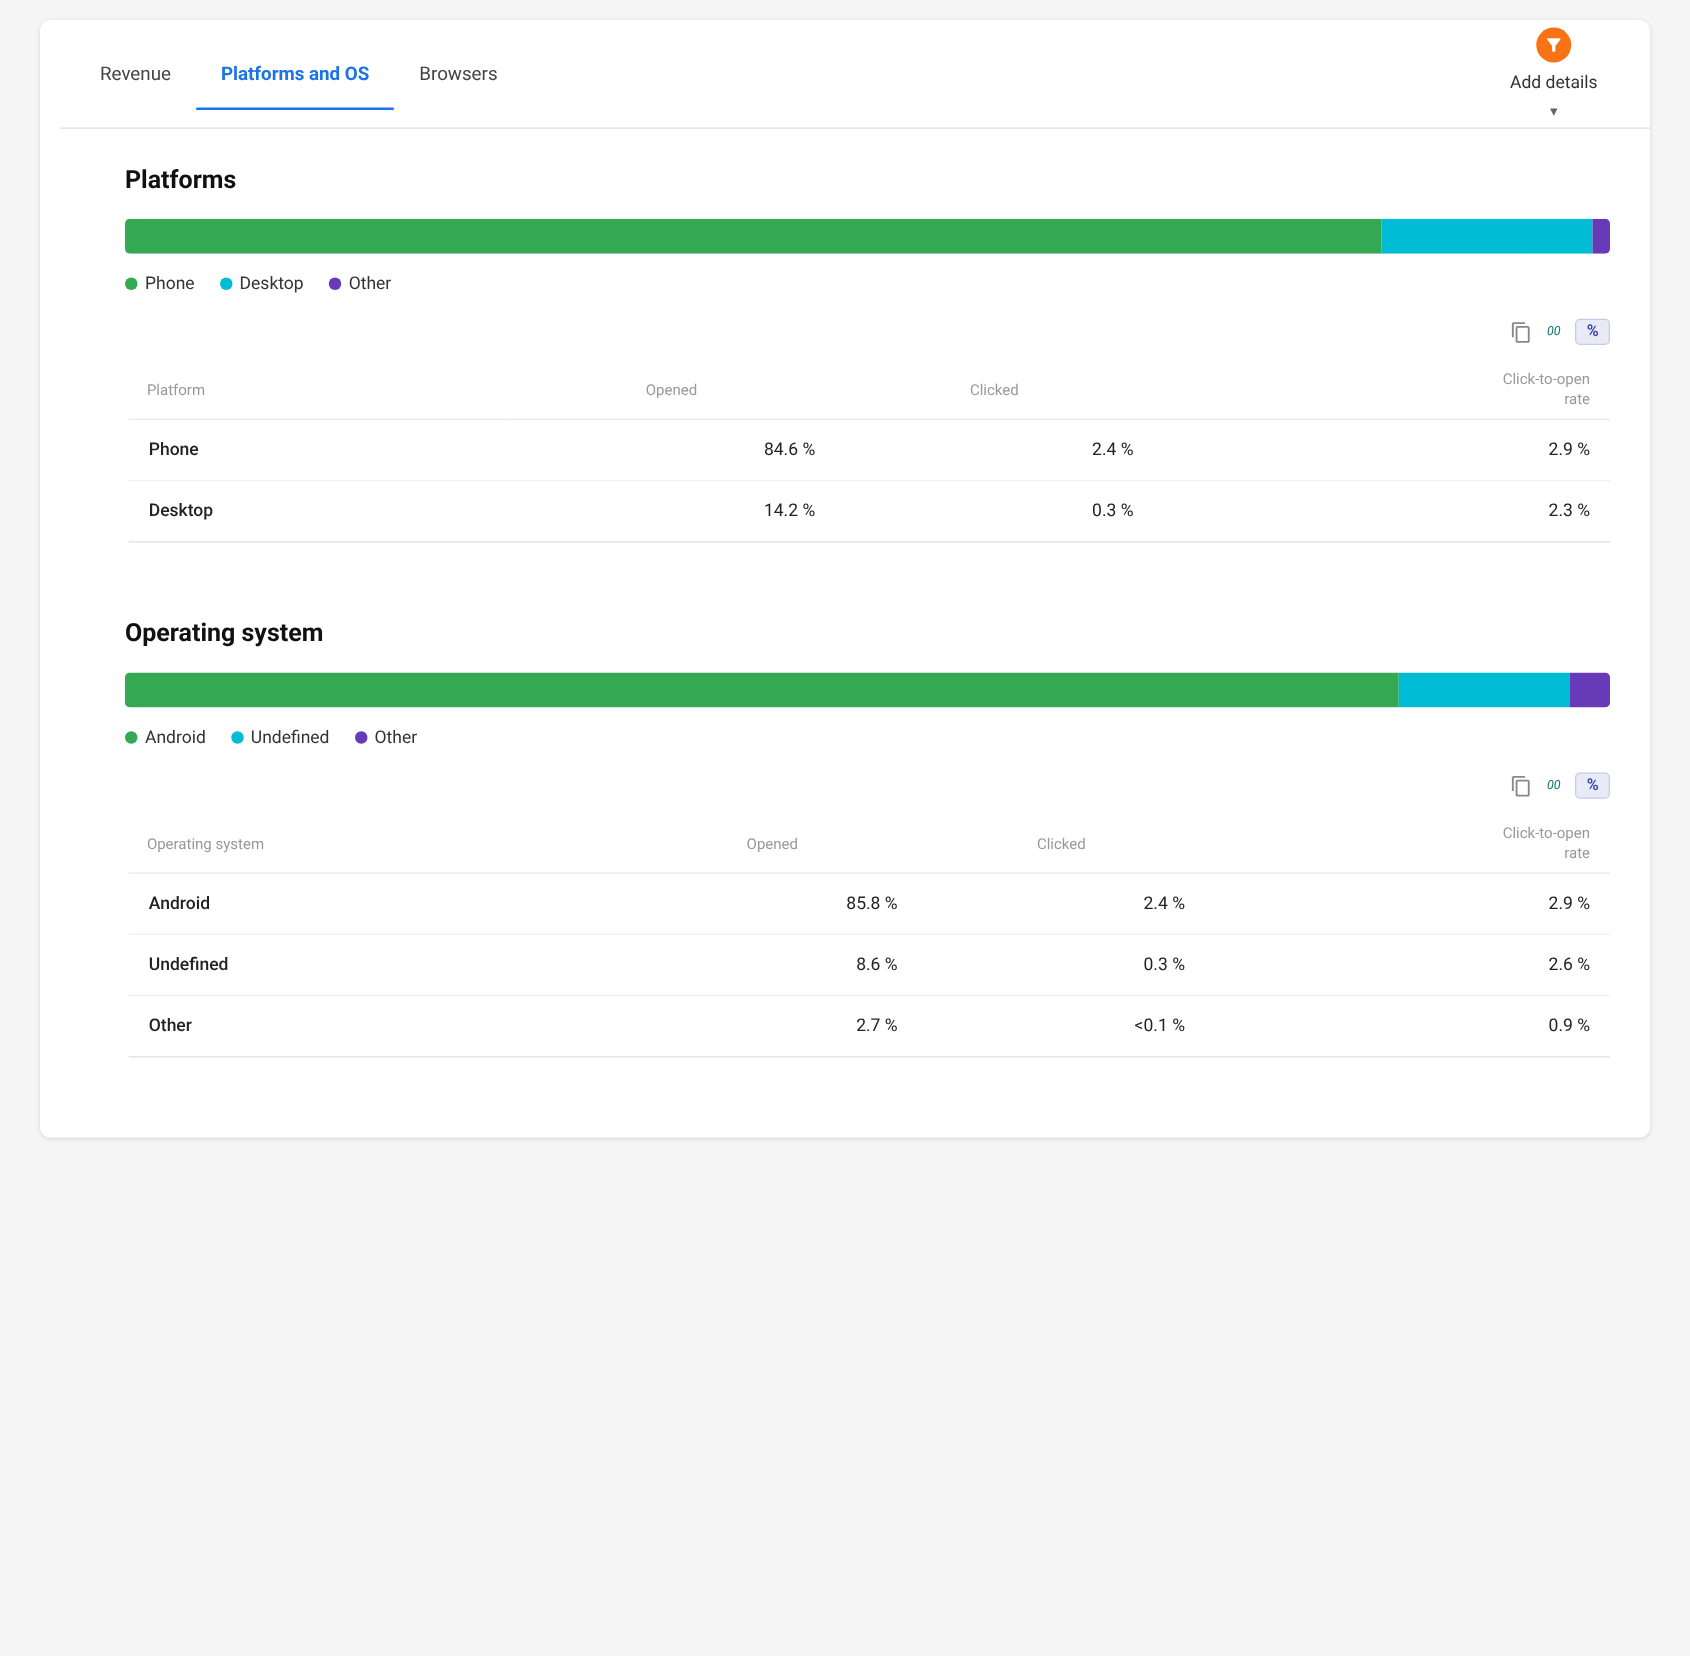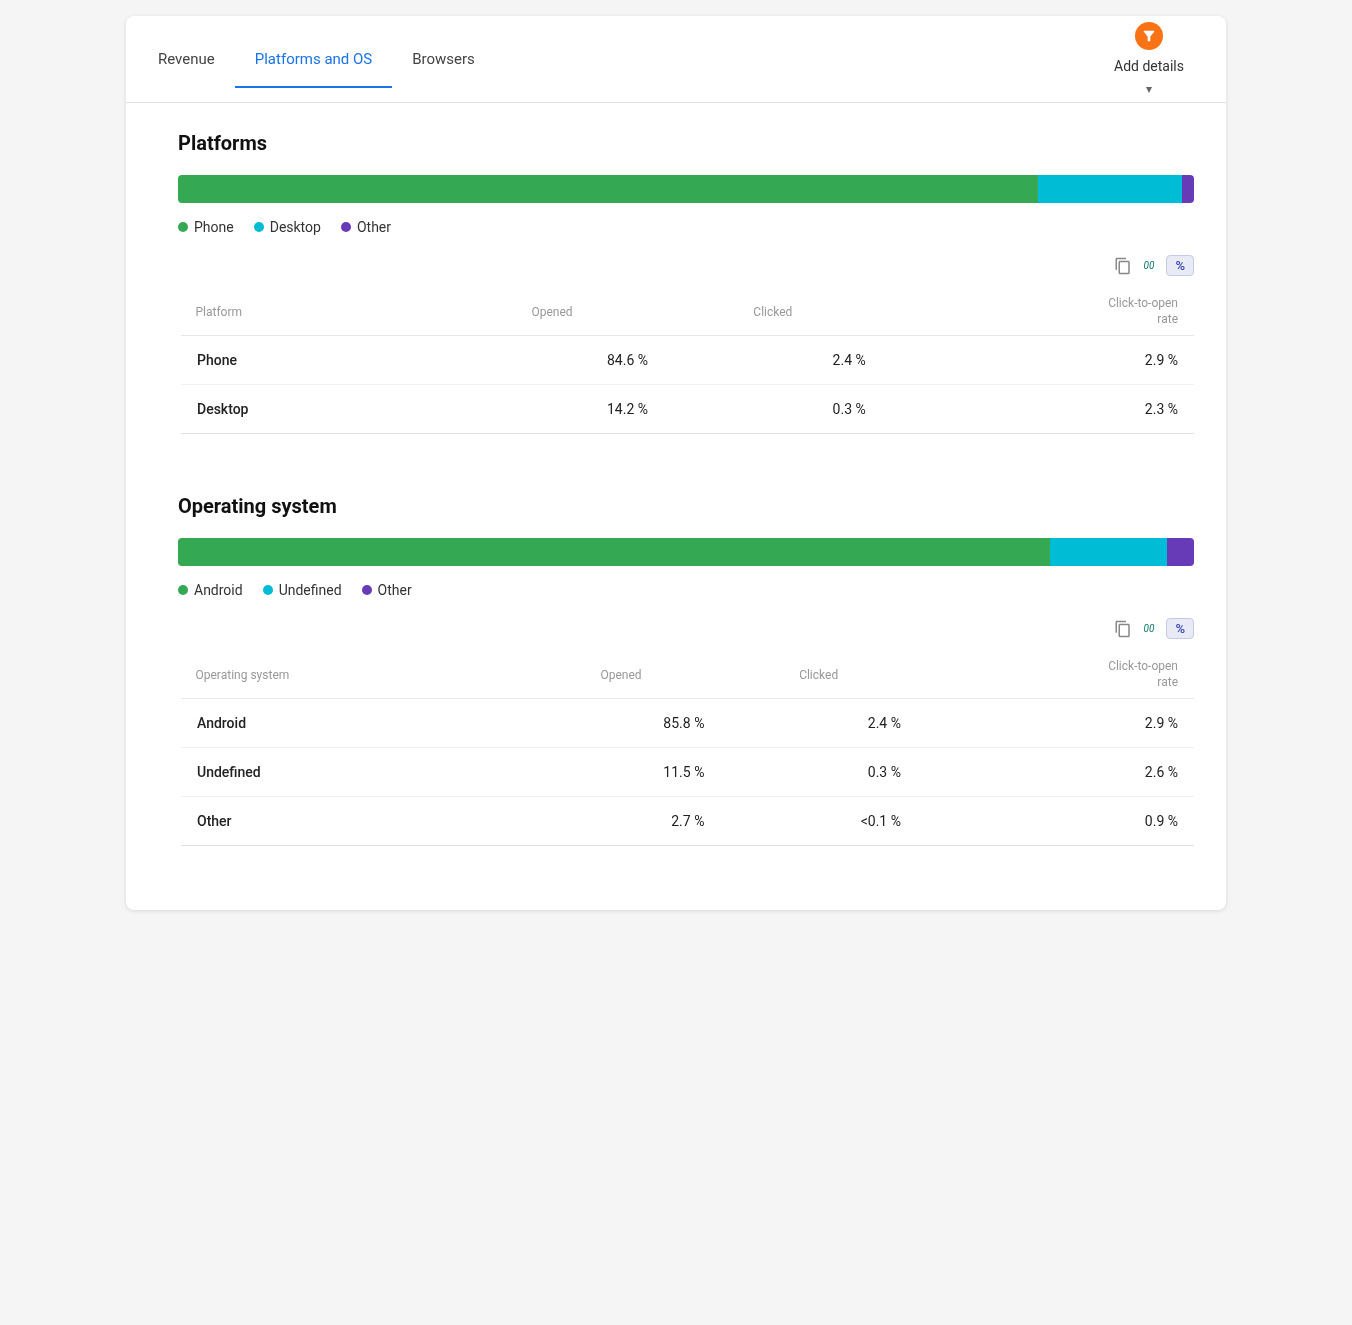--- a/index.html
+++ b/index.html
@@ -9,22 +9,22 @@
       display: flex;
       justify-content: center;
       align-items: flex-start;
       padding: 16px;
       min-height: 100vh;
     }
     .card {
       background: #fff;
       border-radius: 8px;
       box-shadow: 0 1px 4px rgba(0,0,0,0.12);
-      width: 1100px;
-      padding: 0 0 32px 0;
+      width: 1288px;
+      padding: 0 0 32px 16px;
       overflow: hidden;
     }
     
     .tabs-bar {
       display: flex;
       align-items: center;
       border-bottom: 1px solid #e0e0e0;
       padding: 0 32px;
     }
     .tabs-nav {
@@ -37,21 +37,21 @@
       font-size: 15px;
       color: #444;
       cursor: pointer;
       border-bottom: 2px solid transparent;
       margin-bottom: -1px;
       white-space: nowrap;
     }
     .tab-item.active {
       color: #1a73e8;
       border-bottom: 2px solid #1a73e8;
-      font-weight: 400;
+      font-weight: 700;
     }
     .tab-item:first-child {
       padding-left: 0;
     }
     .add-details-btn {
       display: flex;
       align-items: center;
       gap: 8px;
       cursor: pointer;
       color: #333;
@@ -336,21 +336,21 @@
       </thead>
       <tbody>
         <tr class="row-android">
           <td>Android</td>
           <td>85.8 %</td>
           <td>2.4 %</td>
           <td>2.9 %</td>
         </tr>
         <tr class="row-undefined">
           <td>Undefined</td>
-          <td>11.5 %</td>
+          <td>8.6 %</td>
           <td>0.3 %</td>
           <td>2.6 %</td>
         </tr>
         <tr class="row-other2">
           <td>Other</td>
           <td>2.7 %</td>
           <td>&lt;0.1 %</td>
           <td>0.9 %</td>
         </tr>
       </tbody>

